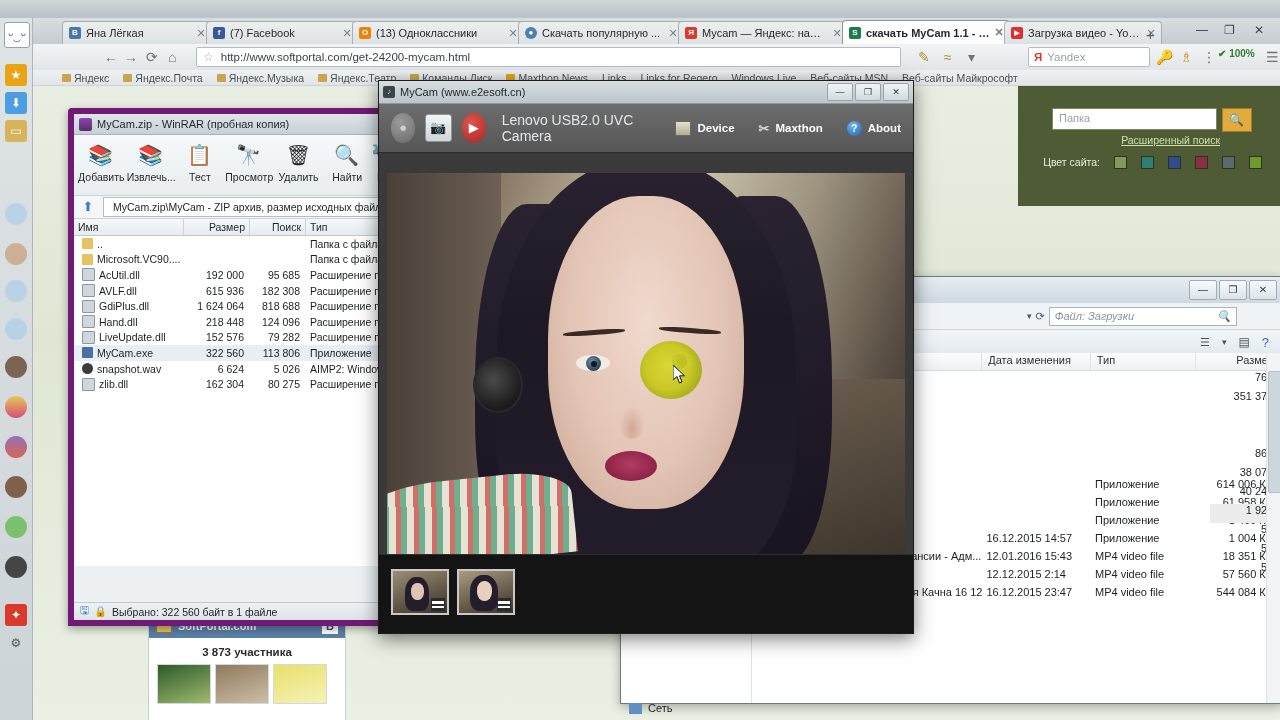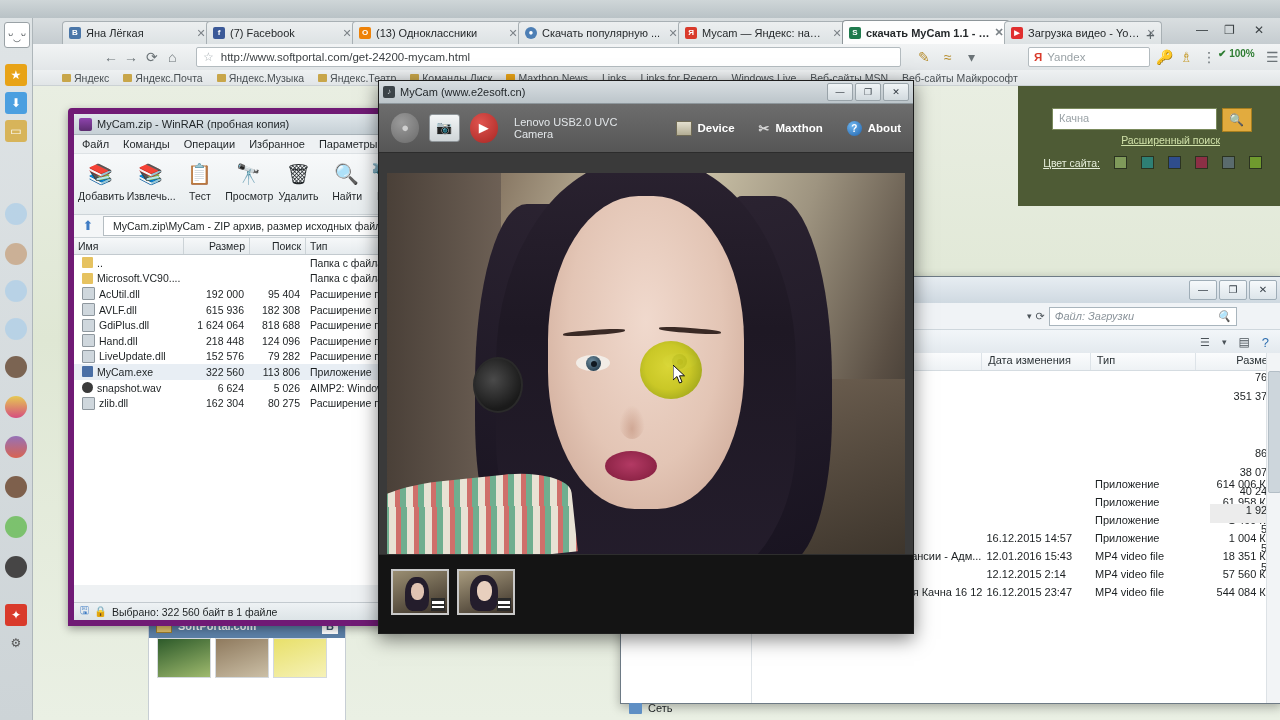--- a/index.html
+++ b/index.html
@@ -60,21 +60,21 @@
   .page{position:absolute;left:32px;top:86px;width:1248px;height:634px;background:#f3f5ef;overflow:hidden;}
   .pgbg{position:absolute;inset:0;background:
      linear-gradient(180deg,#e9eee2,#dfe7d4 40%,#eaf0e4);}
   .pg-right{position:absolute;right:0;top:0;width:262px;height:120px;background:#4e5b35;}
   .srchrow{position:absolute;right:18px;top:22px;width:210px;height:22px;}
   .srchfield{position:absolute;left:0;top:0;width:165px;height:22px;background:#fff;
     border:1px solid #7a8a5c;box-sizing:border-box;padding:3px 6px;color:#9aa2a6;font-size:11px;}
   .srchbtn{position:absolute;left:170px;top:0;width:28px;height:22px;background:#e2ab3e;
     border:1px solid #a87f1f;text-align:center;line-height:22px;color:#5c4406;font-size:12px;}
   .advsrch{position:absolute;right:60px;top:48px;color:#cfe0a8;font-size:10.5px;text-decoration:underline;}
-  .colorrow{position:absolute;right:18px;top:70px;display:flex;align-items:center;gap:14px;color:#e6eedb;font-size:10.5px;text-decoration:underline;}
+  .colorrow{position:absolute;right:18px;top:70px;display:flex;gap:14px;color:#e6eedb;font-size:10.5px;}
   .sw{width:11px;height:11px;display:inline-block;border:1px solid #2b3320;}
   .vkwidget{position:absolute;left:116px;top:527px;width:196px;height:107px;background:#fff;border:1px solid #c7ced4;}
   .vkhead{height:24px;background:#5b7fa6;display:flex;align-items:center;padding:0 7px;gap:6px;}
   .vkicon{width:14px;height:12px;background:#e0c06a;border:1px solid #9b7d2e;}
   .vkname{color:#fff;font-size:11px;font-weight:bold;flex:1;}
   .vkb{width:16px;height:16px;background:#fff;color:#38506b;font-weight:bold;font-size:11px;text-align:center;line-height:16px;}
   .vkcount{text-align:center;color:#2b2b2b;font-size:11.5px;font-weight:bold;padding:8px 0 6px;}
   .vkthumbs{display:flex;gap:4px;padding:0 8px;}
   .vkth{width:52px;height:38px;border:1px solid #d4d9de;}
   .gplus{position:absolute;left:146px;top:586px;display:flex;gap:3px;}
@@ -158,21 +158,21 @@
     border-bottom:1px solid #8e979c;}
   .mc-ico{width:12px;height:12px;background:#3c4449;border-radius:2px;color:#cfd6da;font-size:8px;text-align:center;line-height:12px;}
   .mc-ctl{margin-left:auto;display:flex;gap:2px;}
   .mc-btn{width:24px;height:16px;background:linear-gradient(#f0f4f6,#d2dade);
     border:1px solid #99a3a9;border-radius:2px;text-align:center;line-height:16px;font-size:9px;color:#303840;}
   .mc-toolbar{height:48px;background:linear-gradient(#6d6d6d,#565656);display:flex;align-items:center;gap:10px;padding:0 12px;
     border-bottom:1px solid #2c2c2c;}
   .circ{width:30px;height:30px;border-radius:50%;text-align:center;line-height:30px;font-size:13px;color:#fff;}
   .camsq{width:30px;height:26px;background:linear-gradient(#f3f5f6,#cfd5d8);border:1px solid #8e9498;
     border-radius:3px;text-align:center;line-height:26px;font-size:13px;color:#3d4347;}
-  .mc-dev{color:#e3e7ea;font-size:11px;margin-left:6px;}
+  .mc-dev{color:#e3e7ea;font-size:14px;margin-left:6px;}
   .mc-act{display:flex;align-items:center;gap:6px;color:#fff;font-size:11.5px;font-weight:bold;margin-left:14px;}
   .mc-video{position:absolute;left:8px;top:92px;width:518px;height:382px;background:#151515;overflow:hidden;}
   .mc-tray{position:absolute;left:0;bottom:0;width:100%;height:78px;background:#141414;border-top:1px solid #2e2e2e;}
   .mc-thumb{position:absolute;top:14px;width:54px;height:42px;border:2px solid #c9c9c9;background:#2a2a2a;overflow:hidden;}
   .filmstrip{position:absolute;right:2px;bottom:2px;width:12px;height:11px;background:#fff;
     border:1px solid #2a2a2a;display:flex;flex-direction:column;justify-content:space-between;}
   .filmstrip i{height:2px;background:#2a2a2a;display:block;}
 
   
   .face-wrap{position:absolute;inset:0;}
@@ -325,21 +325,21 @@
         </span>
       <span class="bm">
           <span>Веб-сайты Майкрософт</span>
         </span>
     </div>
 
     <div class="page">
       <div class="pgbg"></div>
       <div class="pg-right"></div>
       <div class="srchrow">
-        <div class="srchfield">Качна</div>
+        <div class="srchfield">Папка</div>
         <div class="srchbtn">🔍</div>
       </div>
       <div class="advsrch">Расширенный поиск</div>
       <div class="colorrow">
         <span>Цвет сайта:</span>
         <i class="sw" style="background:#7f9a5a"></i>
         <i class="sw" style="background:#2e7f74"></i>
         <i class="sw" style="background:#2f4d8c"></i>
         <i class="sw" style="background:#8c2f45"></i>
         <i class="sw" style="background:#5a6b6d"></i>
@@ -350,20 +350,21 @@
         <span class="gp1">G+1</span>
         <span class="gpn">961</span>
       </div>
 
       <div class="vkwidget">
         <div class="vkhead">
           <span class="vkicon"></span>
           <span class="vkname">SoftPortal.com</span>
           <span class="vkb">В</span>
         </div>
+        <div class="vkcount">3 873 участника</div>
         <div class="vkthumbs">
           <span class="vkth" style="background:linear-gradient(160deg,#2d5a2a,#9fba6e)"></span>
           <span class="vkth" style="background:linear-gradient(160deg,#8f7a5e,#cbbfa6)"></span>
           <span class="vkth" style="background:linear-gradient(160deg,#e8e06a,#f6f2b8)"></span>
         </div>
       </div>
 
     </div>
 
     <div class="lsidebar">
@@ -384,28 +385,20 @@
       <div class="sbtn" style="top:586px;background:#d93a2b;border-radius:3px">✦</div>
       <div class="sbtn" style="top:614px;background:transparent;color:#555">⚙</div>
     </div>
   </div>
 
   <div class="winrar">
     <div class="wr-title">
       <span class="wr-ico"></span>
       <span>MyCam.zip - WinRAR (пробная копия)</span>
     </div>
-    <div class="wr-menu">
-      <span>Файл</span>
-      <span>Команды</span>
-      <span>Операции</span>
-      <span>Избранное</span>
-      <span>Параметры</span>
-      <span>Справка</span>
-    </div>
     <div class="wr-toolbar">
       <div class="wr-tb">
         <div class="wr-tbimg">📚</div>
         <span>Добавить</span>
       </div>
       <div class="wr-tb">
         <div class="wr-tbimg">📚</div>
         <span>Извлечь...</span>
       </div>
       <div class="wr-tb">
@@ -460,21 +453,21 @@
         <div class="c-size"></div>
         <div class="c-pack"></div>
         <div class="c-type">Папка с файлами</div>
       </div>
       <div class="wr-row">
         <div class="c-name">
             <i class="fi" style="background:#cfd7dd;border:1px solid #8e979e"></i>
             <span>AcUtil.dll</span>
           </div>
         <div class="c-size">192 000</div>
-        <div class="c-pack">95 404</div>
+        <div class="c-pack">95 685</div>
         <div class="c-type">Расширение при.</div>
       </div>
       <div class="wr-row">
         <div class="c-name">
             <i class="fi" style="background:#cfd7dd;border:1px solid #8e979e"></i>
             <span>AVLF.dll</span>
           </div>
         <div class="c-size">615 936</div>
         <div class="c-pack">182 308</div>
         <div class="c-type">Расширение при.</div>

